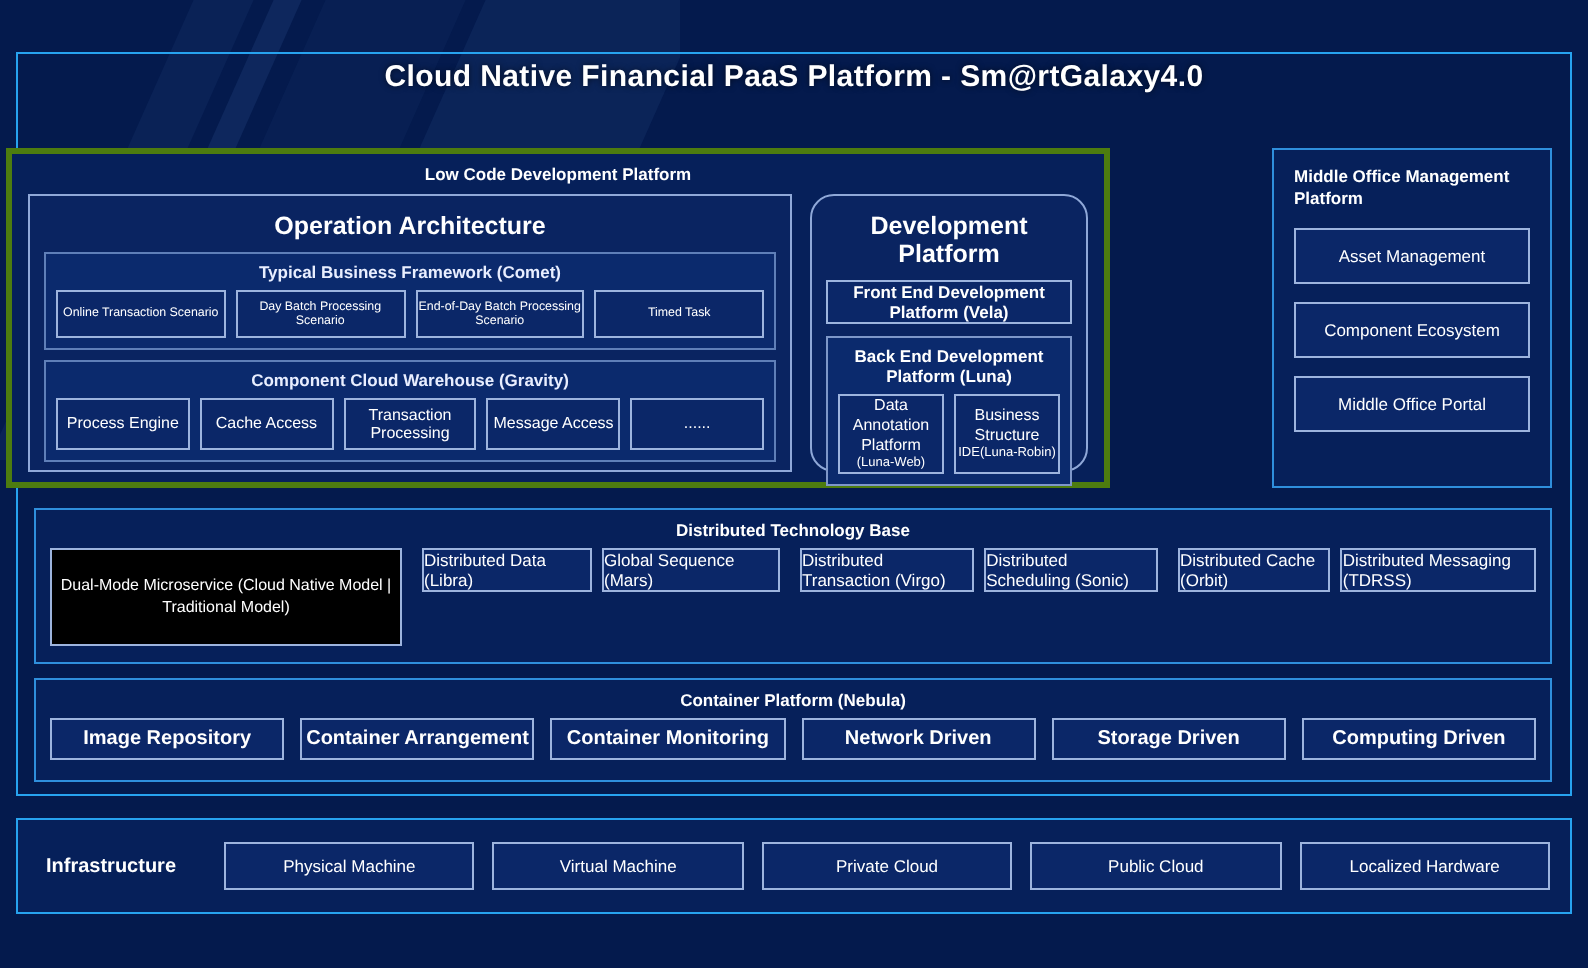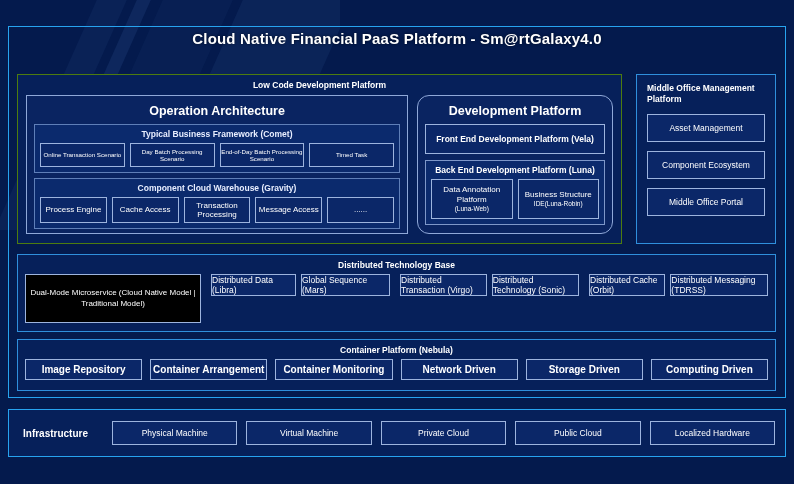--- a/index.html
+++ b/index.html
@@ -64,23 +64,23 @@
     font-size: 15px;
     font-weight: bold;
     letter-spacing: .2px;
     z-index: 4;
     text-shadow: 0 0 3px rgba(0,0,0,.6);
   }
 
   
   #lowcode {
     position: absolute;
-    left: 17px; top: 74px;
-    width: 605px; height: 170px;
-    border: 1px solid #4d7c0f;
+    left: 3px; top: 74px;
+    width: 552px; height: 170px;
+    border: 3px solid #4d7c0f;
     box-sizing: border-box;
     background: #06205a;
     z-index: 3;
   }
   #lowcode > .hdr {
     font-size: 8.5px;
     font-weight: bold;
     text-align: center;
     padding-top: 5px;
   }
@@ -371,21 +371,21 @@
 <div id="dtb">
   <div class="hdr">Distributed Technology Base</div>
   <div class="dtb-body">
     <div class="dtb-wide">Dual-Mode Microservice (Cloud Native Model | Traditional Model)</div>
     <div class="dtb-stack">
       <div class="dtb-pill">Distributed Data (Libra)</div>
       <div class="dtb-pill">Global Sequence (Mars)</div>
     </div>
     <div class="dtb-stack">
       <div class="dtb-pill">Distributed Transaction (Virgo)</div>
-      <div class="dtb-pill">Distributed Technology (Sonic)</div>
+      <div class="dtb-pill">Distributed Scheduling (Sonic)</div>
     </div>
     <div class="dtb-stack">
       <div class="dtb-pill">Distributed Cache (Orbit)</div>
       <div class="dtb-pill">Distributed Messaging (TDRSS)</div>
     </div>
   </div>
 </div>
 
 <div id="container-platform">
   <div class="hdr">Container Platform (Nebula)</div>

